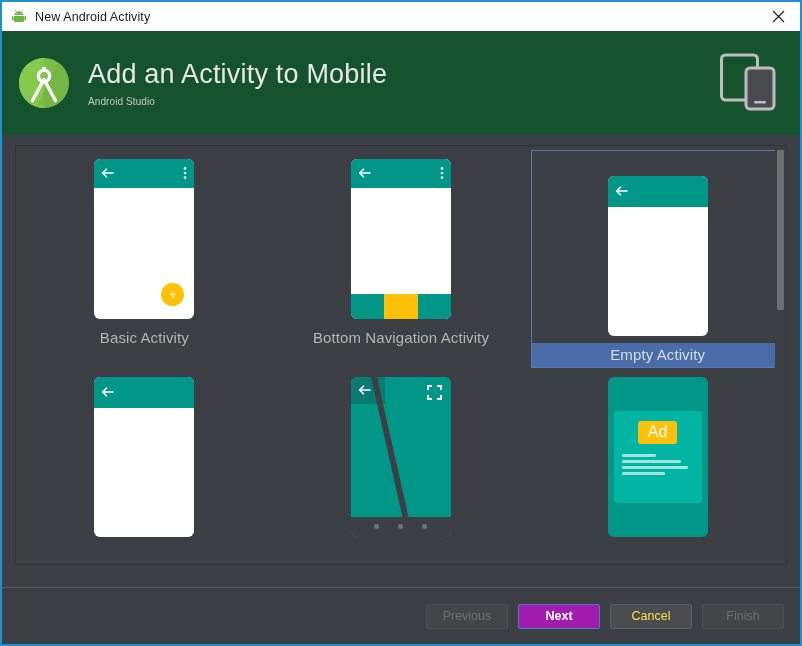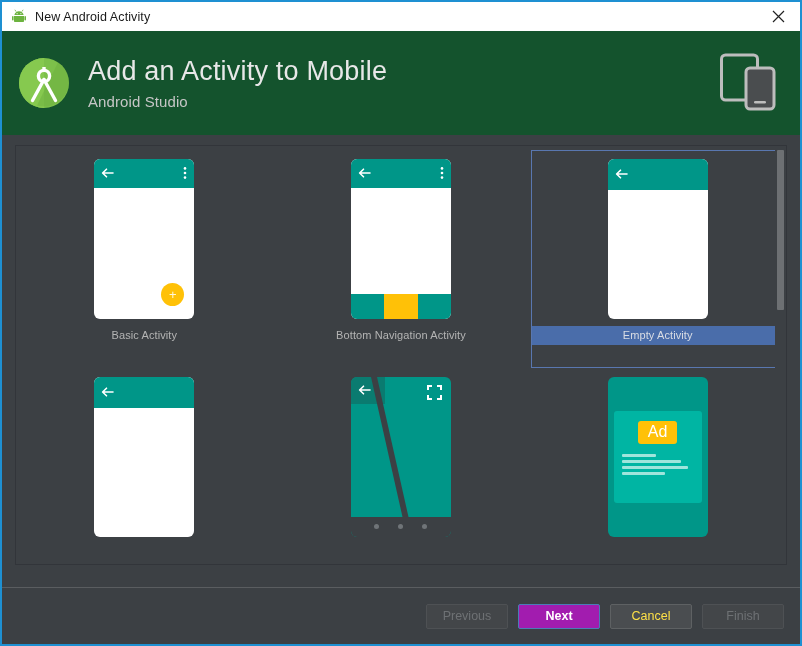--- a/index.html
+++ b/index.html
@@ -73,21 +73,21 @@
   }
   .header-texts { display:flex; flex-direction: column; justify-content:center; }
   .header-title {
     font-size: 27px;
     color: #e8e8e8;
     font-weight: 400;
     line-height: 1.15;
     letter-spacing: .2px;
   }
   .header-sub {
-    font-size: 15px;
+    font-size: 10px;
     color: #c6c6c6;
     margin-top: 5px;
     letter-spacing: .1px;
   }
   .header-device-icon {
     position: absolute;
     right: 18px;
     top: 50%;
     transform: translateY(-50%);
   }
@@ -118,32 +118,32 @@
     height: 218px;
     display: flex;
     flex-direction: column;
     align-items: center;
     justify-content: flex-start;
     box-sizing: border-box;
     cursor: pointer;
     border: 1px solid transparent;
     margin: 0 2px;
   }
-  .card.selected { border-color: #5977b0; }
+  .card.selected { border-color: #5977b0; justify-content: flex-end; }
   .thumb-wrap {
     height: 175px;
     display: flex;
     align-items: center;
     justify-content: center;
     width: 100%;
   }
   .card-label {
     width: 100%;
     text-align: center;
-    font-size: 11px;
+    font-size: 15px;
     color: #b4b4b4;
     padding: 3px 0 4px 0;
     box-sizing: border-box;
     letter-spacing: .1px;
   }
   .card.selected .card-label {
     background: #4a6daa;
     color: #d9dde4;
   }
 

